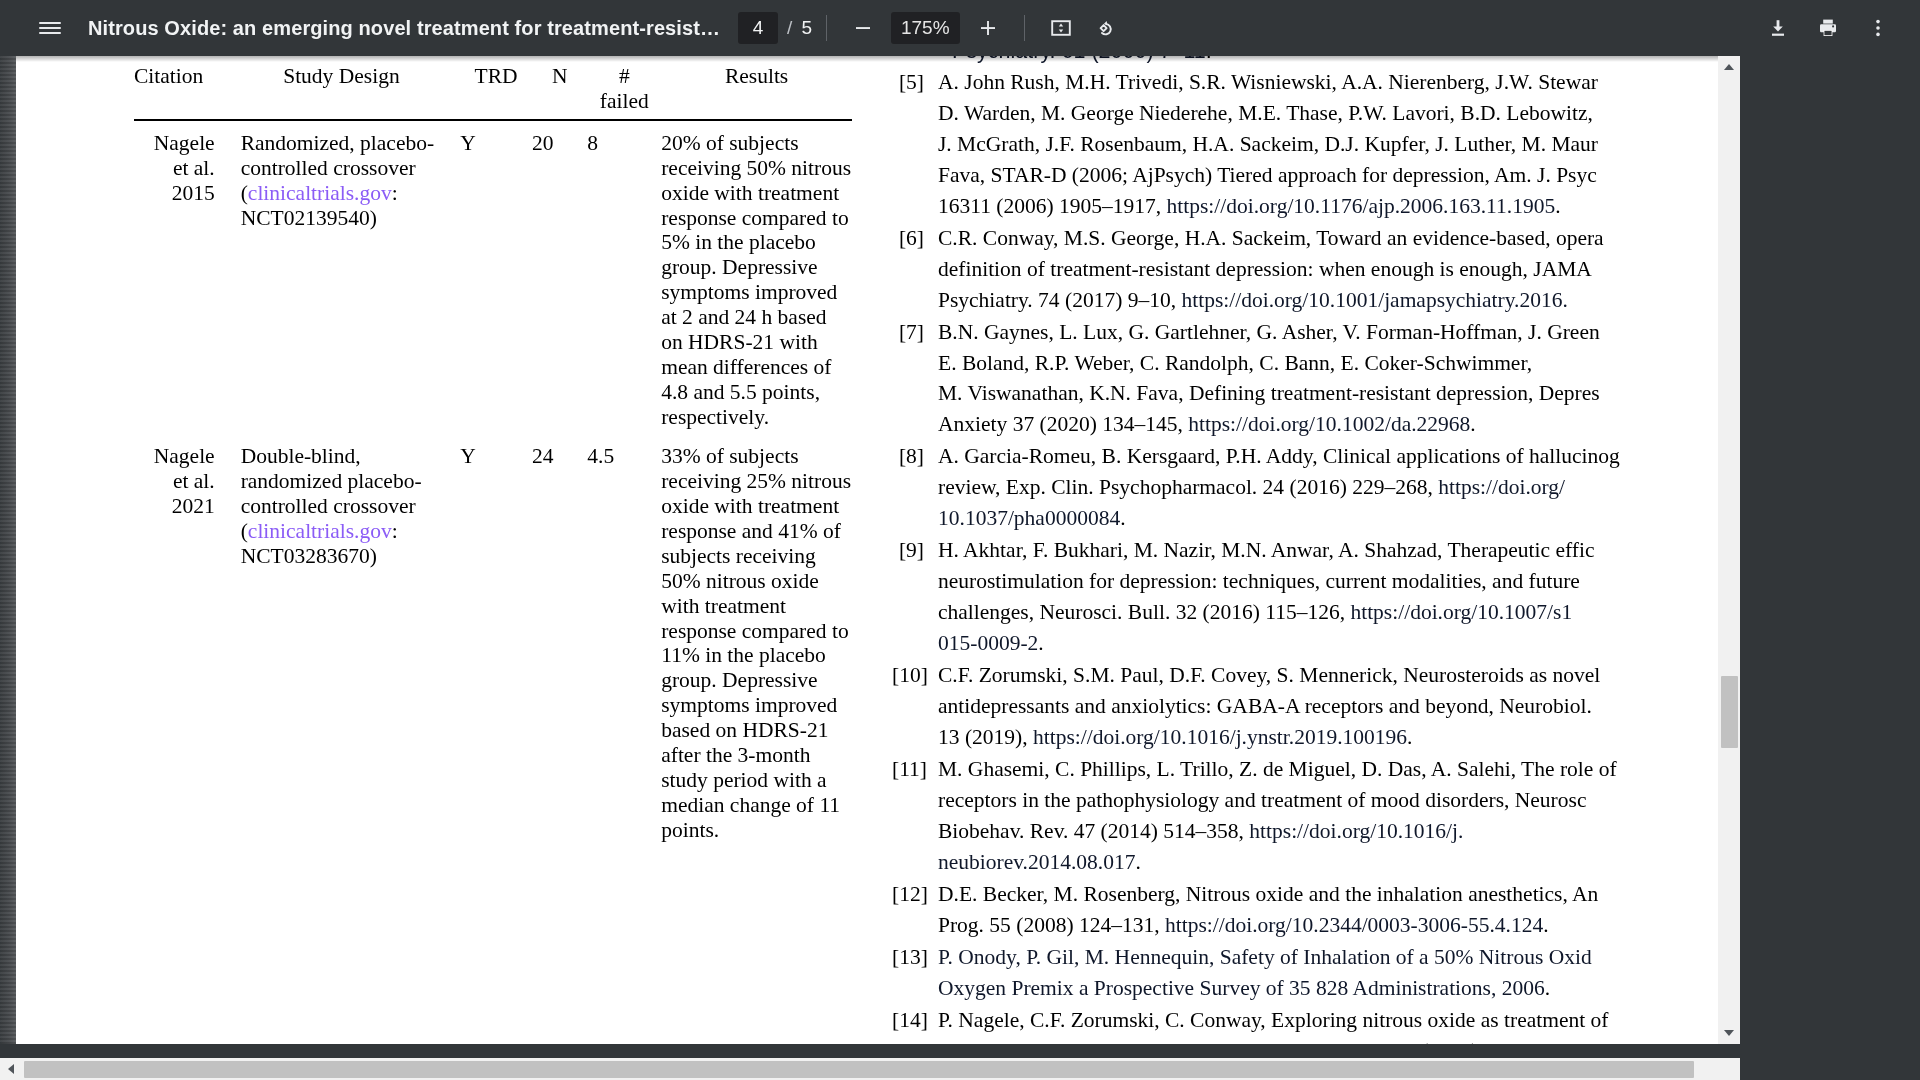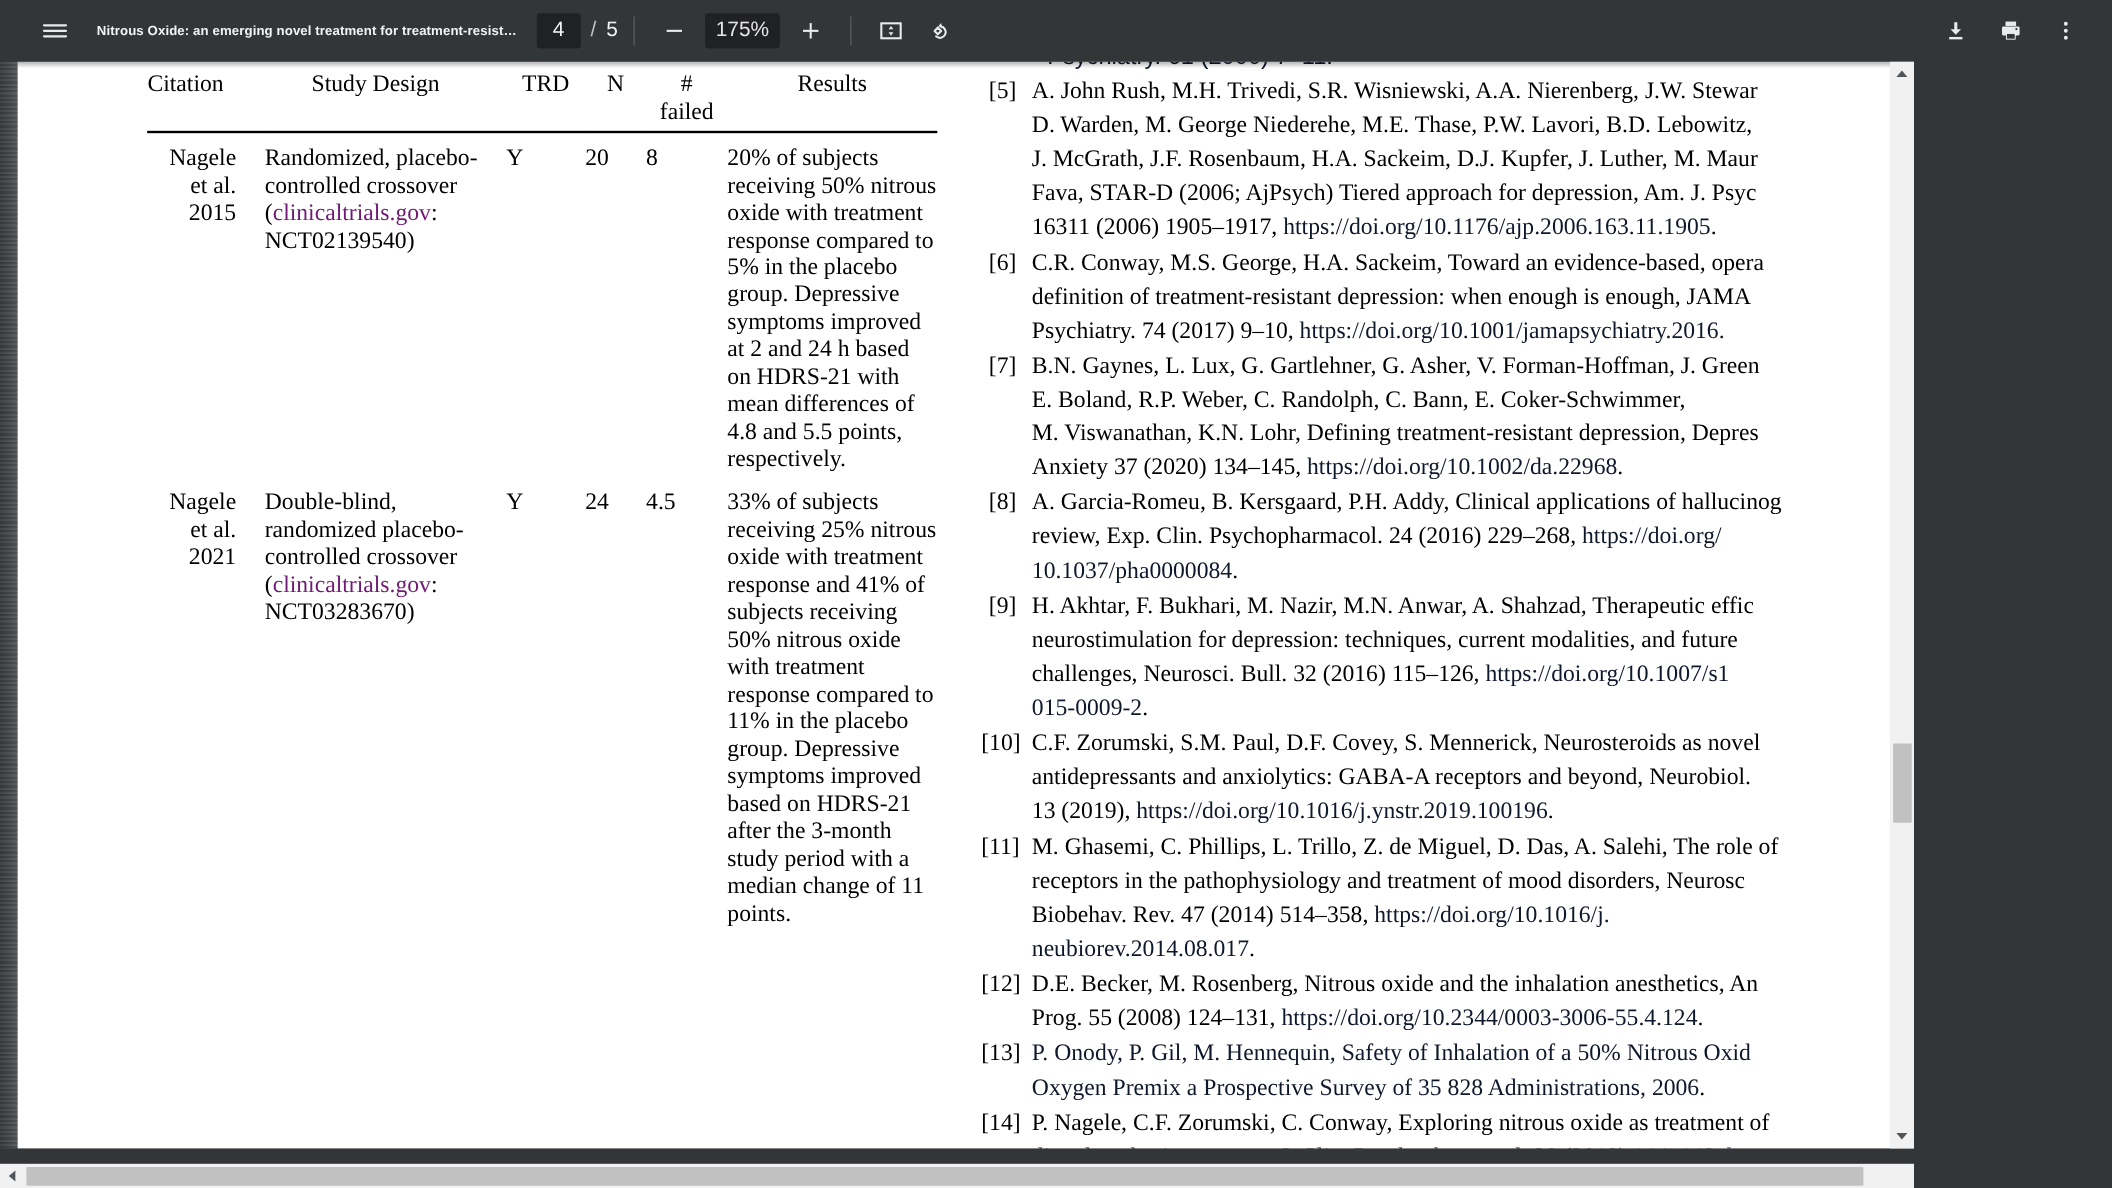--- a/index.html
+++ b/index.html
@@ -20,21 +20,21 @@
     display:flex; align-items:center; justify-content:center;
     cursor:pointer; flex:0 0 auto;
   }
   .tb-icon-btn svg{ display:block; }
 
   #hamburger{ margin-left:28px; }
   .hbar{ width:22px; height:2.4px; background:#e8eaed; border-radius:1px; margin:2.6px 0; }
 
   #doc-title{
     margin-left:16px;
-    font-size:12px; font-weight:700; letter-spacing:.1px;
+    font-size:20px; font-weight:700; letter-spacing:.1px;
     color:#f1f3f4;
     max-width:640px; white-space:nowrap; overflow:hidden; text-overflow:ellipsis;
   }
   #page-controls{ display:flex; align-items:center; margin-left:18px; gap:9px; font-size:19px; }
   #page-input{
     width:40px; height:32px; background:#202124; color:#f1f3f4;
     border:none; border-radius:3px; text-align:center;
     font-family:"Liberation Sans", sans-serif; font-size:19px;
     outline:none;
   }
@@ -100,21 +100,21 @@
   table.study-table td{
     vertical-align:top; padding:10px 0 4px 0;
   }
   .c-citation{ width:104px; text-align:right; padding-right:26px !important; }
   .c-design{ width:214px; padding-right:18px !important; }
   .c-trd{ width:70px; }
   .c-n{ width:54px; }
   .c-failed{ width:72px; }
   .c-results{ width:186px; }
   th.c-citation{ text-align:left !important; padding-right:0 !important; }
-  .lnk{ color:#701a75; }
+  .lnk{ color:#8b5cf6; }
   .hdr-row th{ line-height:1.18; }
 
   
   ol.refs{ list-style:none; font-family:"Liberation Serif", serif; }
   ol.refs li{
     display:flex; align-items:flex-start;
     font-size:21.5px; line-height:1.44;
     margin-bottom:1px;
     white-space:nowrap;
   }
@@ -314,21 +314,21 @@
               <div class="ref-line"><span>C.R. Conway, M.S. George, H.A. Sackeim, Toward an evidence-based, opera</span></div>
               <div class="ref-line"><span>definition of treatment-resistant depression: when enough is enough, JAMA</span></div>
               <div class="ref-line"><span>Psychiatry. 74 (2017) 9–10, </span><span class="bluetext">https://doi.org/10.1001/jamapsychiatry.2016.</span></div>
             </span>
           </li>
           <li>
             <span class="ref-num">[7]</span>
             <span class="ref-body">
               <div class="ref-line"><span>B.N. Gaynes, L. Lux, G. Gartlehner, G. Asher, V. Forman-Hoffman, J. Green</span></div>
               <div class="ref-line"><span>E. Boland, R.P. Weber, C. Randolph, C. Bann, E. Coker-Schwimmer,</span></div>
-              <div class="ref-line"><span>M. Viswanathan, K.N. Lohr, Defining treatment-resistant depression, Depres</span></div>
+              <div class="ref-line"><span>M. Viswanathan, K.N. Fava, Defining treatment-resistant depression, Depres</span></div>
               <div class="ref-line"><span>Anxiety 37 (2020) 134–145, </span><span class="bluetext">https://doi.org/10.1002/da.22968</span><span>.</span></div>
             </span>
           </li>
           <li>
             <span class="ref-num">[8]</span>
             <span class="ref-body">
               <div class="ref-line"><span>A. Garcia-Romeu, B. Kersgaard, P.H. Addy, Clinical applications of hallucinog</span></div>
               <div class="ref-line"><span>review, Exp. Clin. Psychopharmacol. 24 (2016) 229–268, </span><span class="bluetext">https://doi.org/</span></div>
               <div class="ref-line"><span class="bluetext">10.1037/pha0000084</span><span>.</span></div>
             </span>

